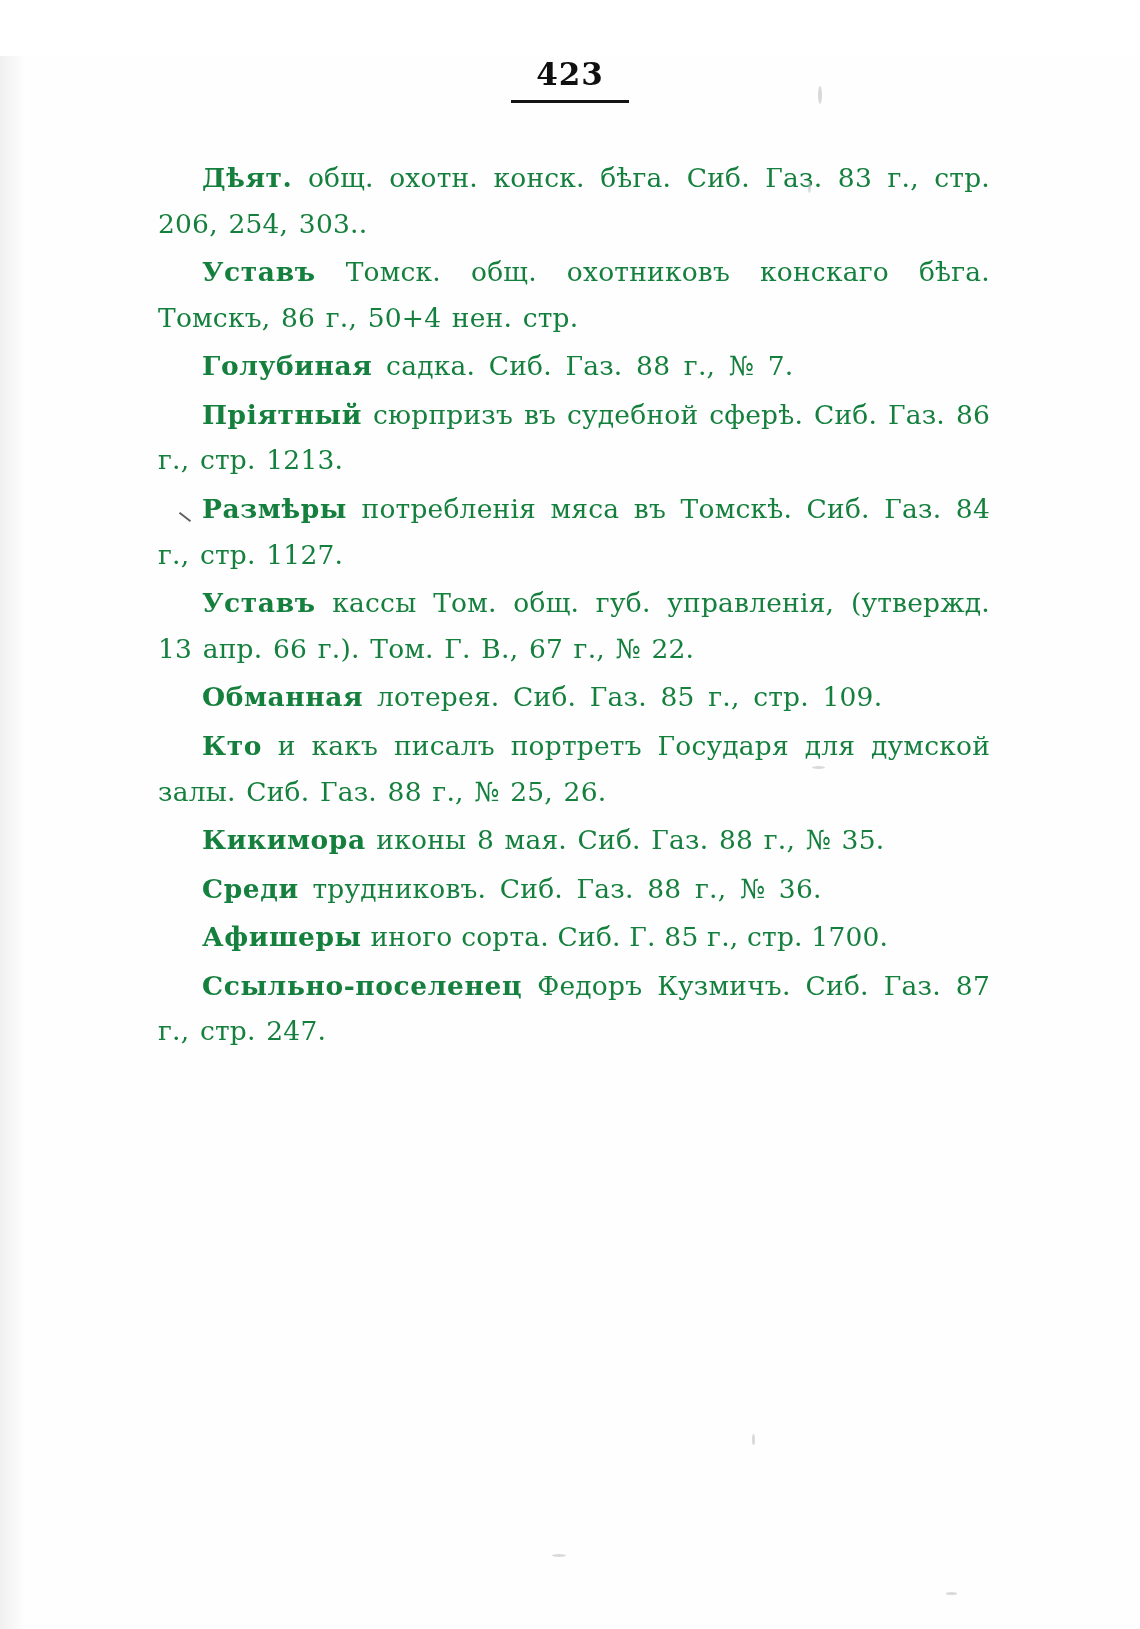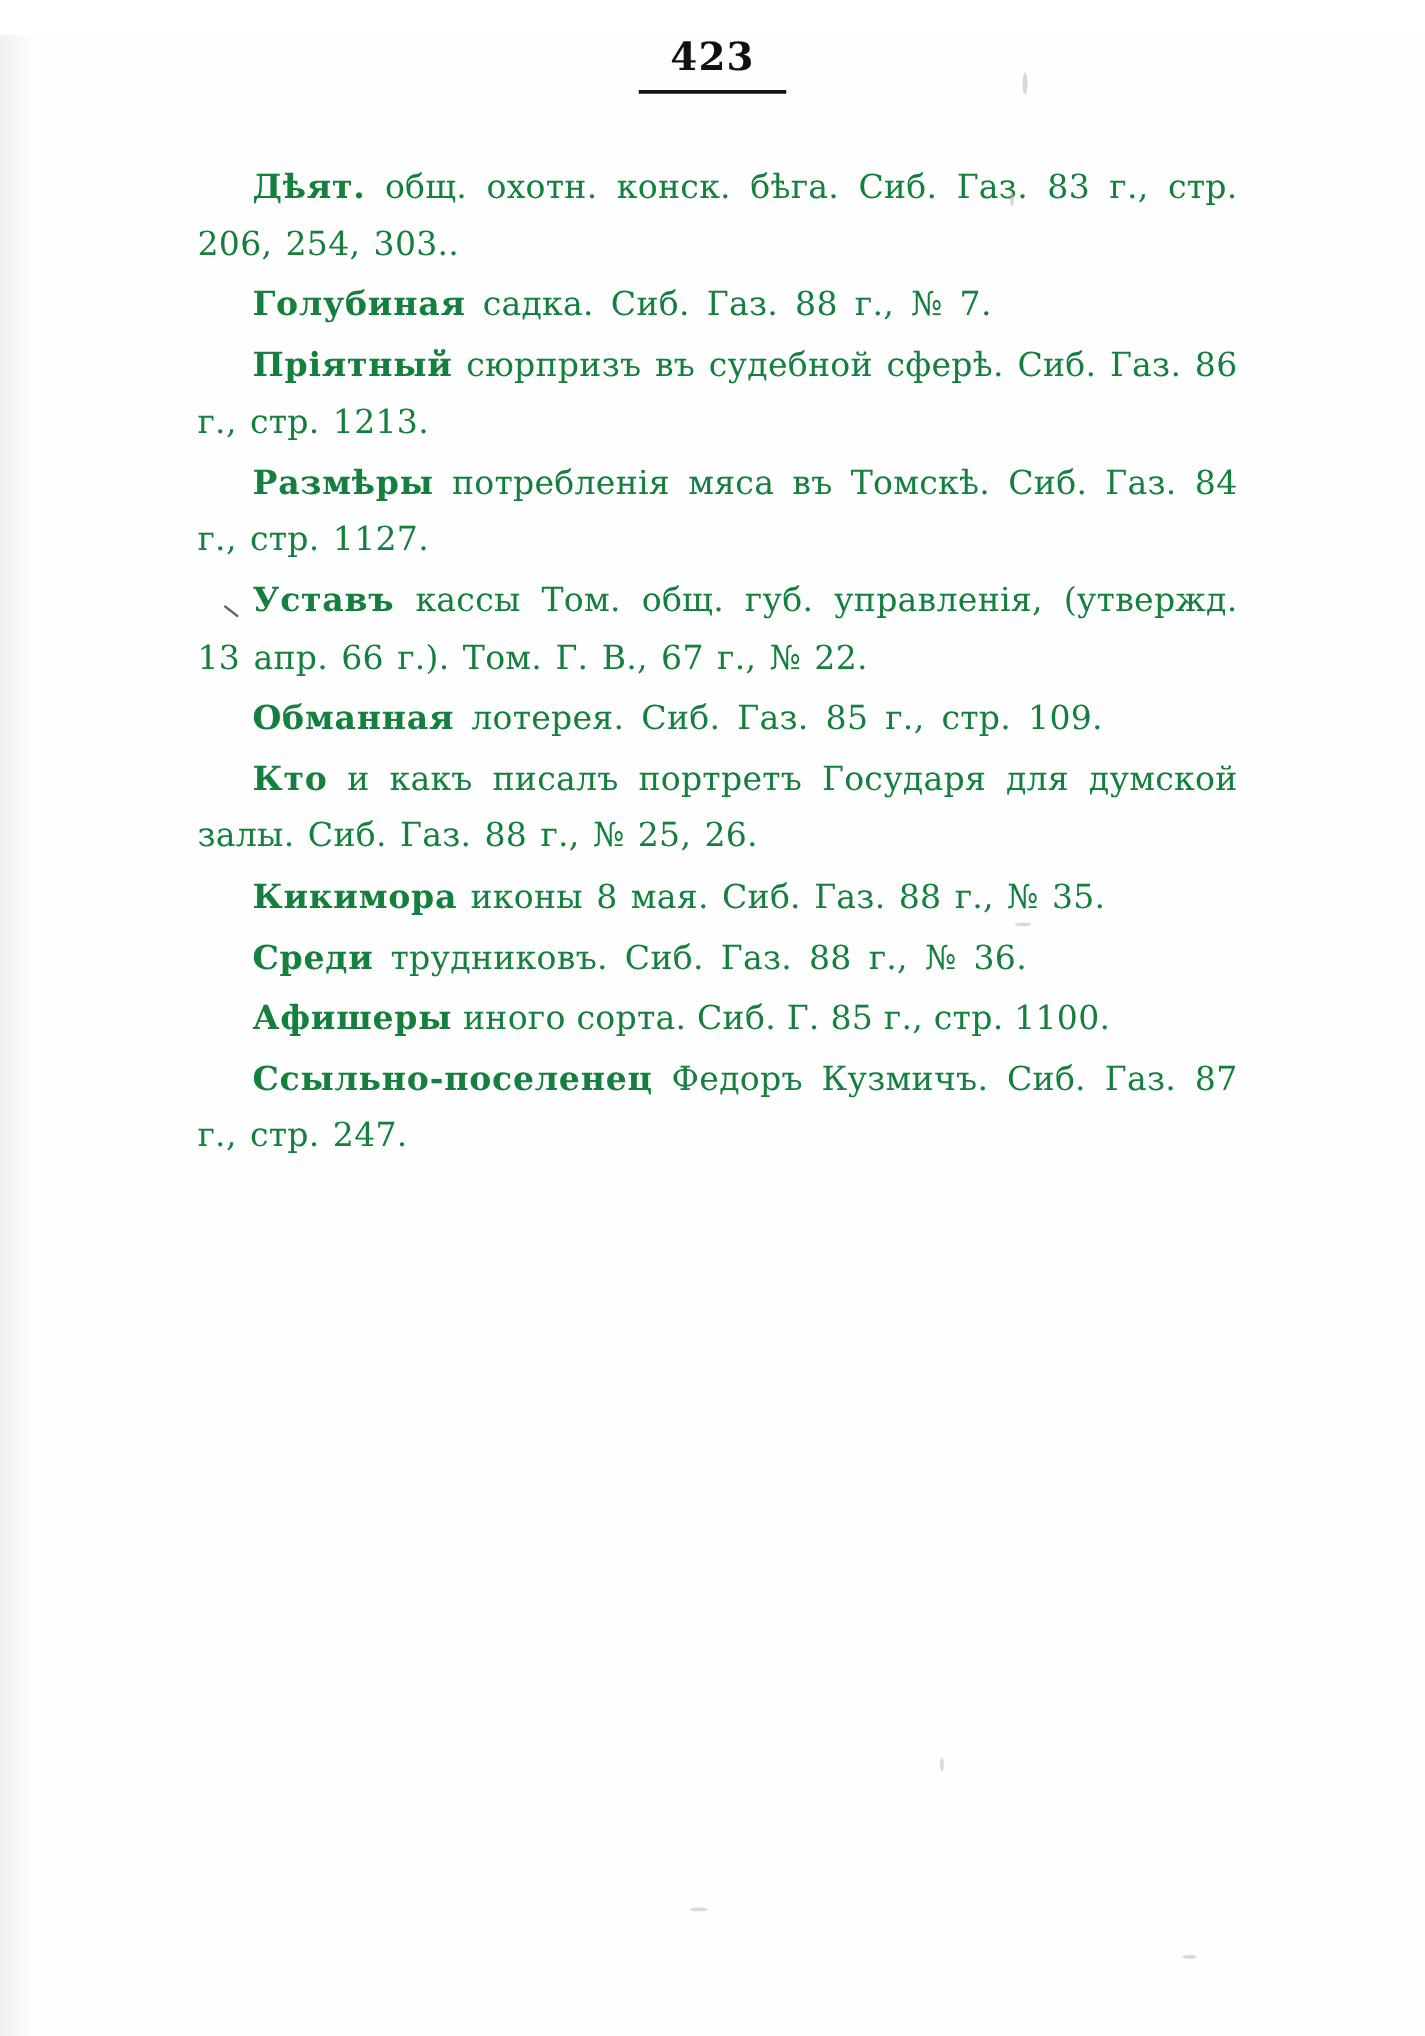--- a/index.html
+++ b/index.html
@@ -18,21 +18,21 @@
   .page {
     width: 1140px;
     height: 1629px;
     position: relative;
     box-sizing: border-box;
     padding: 0;
     background: #fefefe;
   }
   .page-number-wrap {
     text-align: center;
-    margin-top: 28px;
+    margin-top: 56px;
     margin-bottom: 0;
   }
   .page-number {
     font-family: "DejaVu Serif", serif;
     font-weight: bold;
     font-size: 31px;
     letter-spacing: 1px;
     color: #101010;
   }
   .header-rule {
@@ -105,41 +105,42 @@
     <div class="header-rule"></div>
   </div>
 
   <div class="mark-left"></div>
 
   <div class="content">
 
     <p class="entry"><span class="lead">Дѣят.</span><span> общ. охотн. конск. бѣга. Сиб. Газ. 83 г., стр. 206, 254, 303..</span></p>
 
 
+    <p class="entry"><span class="lead">Уставъ</span><span> Томск. общ. охотниковъ конскаго бѣга. Томскъ, 86 г., 50+4 нен. стр.</span></p>
 
 
     <p class="entry wide"><span class="lead">Голубиная</span><span> садка. Сиб. Газ. 88 г., № 7.</span></p>
 
 
     <p class="entry"><span class="lead">Прiятный</span><span> сюрпризъ въ судебной сферѣ. Сиб. Газ. 86 г., стр. 1213.</span></p>
 
     <p class="entry"><span class="lead">Размѣры</span><span> потребленiя мяса въ Томскѣ. Сиб. Газ. 84 г., стр. 1127.</span></p>
 
     <p class="entry"><span class="lead">Уставъ</span><span> кассы Том. общ. губ. управленiя, (утвержд. 13 апр. 66 г.). Том. Г. В., 67 г., № 22.</span></p>
 
     <p class="entry wide"><span class="lead">Обманная</span><span> лотерея. Сиб. Газ. 85 г., стр. 109.</span></p>
 
 
     <p class="entry"><span class="lead">Кто</span><span> и какъ писалъ портретъ Государя для думской залы. Сиб. Газ. 88 г., № 25, 26.</span></p>
 
     <p class="entry"><span class="lead">Кикимора</span><span> иконы 8 мая. Сиб. Газ. 88 г., № 35.</span></p>
 
     <p class="entry wide"><span class="lead">Среди</span><span> трудниковъ. Сиб. Газ. 88 г., № 36.</span></p>
 
-    <p class="entry tight"><span class="lead">Афишеры</span><span> иного сорта. Сиб. Г. 85 г., стр. 1100.</span></p>
+    <p class="entry tight"><span class="lead">Афишеры</span><span> иного сорта. Сиб. Г. 85 г., стр. 1700.</span></p>
 
     <p class="entry"><span class="lead">Ссыльно-поселенец</span><span> Федоръ Кузмичъ. Сиб. Газ. 87 г., стр. 247.</span></p>
 
 
   </div>
 
   <div class="speckle" style="left:818px; top:30px; width:4px; height:18px;"></div>
   <div class="speckle" style="left:808px; top:125px; width:3px; height:12px;"></div>
   <div class="speckle" style="left:812px; top:710px; width:13px; height:3px;"></div>
   <div class="speckle" style="left:752px; top:1378px; width:3px; height:11px;"></div>

